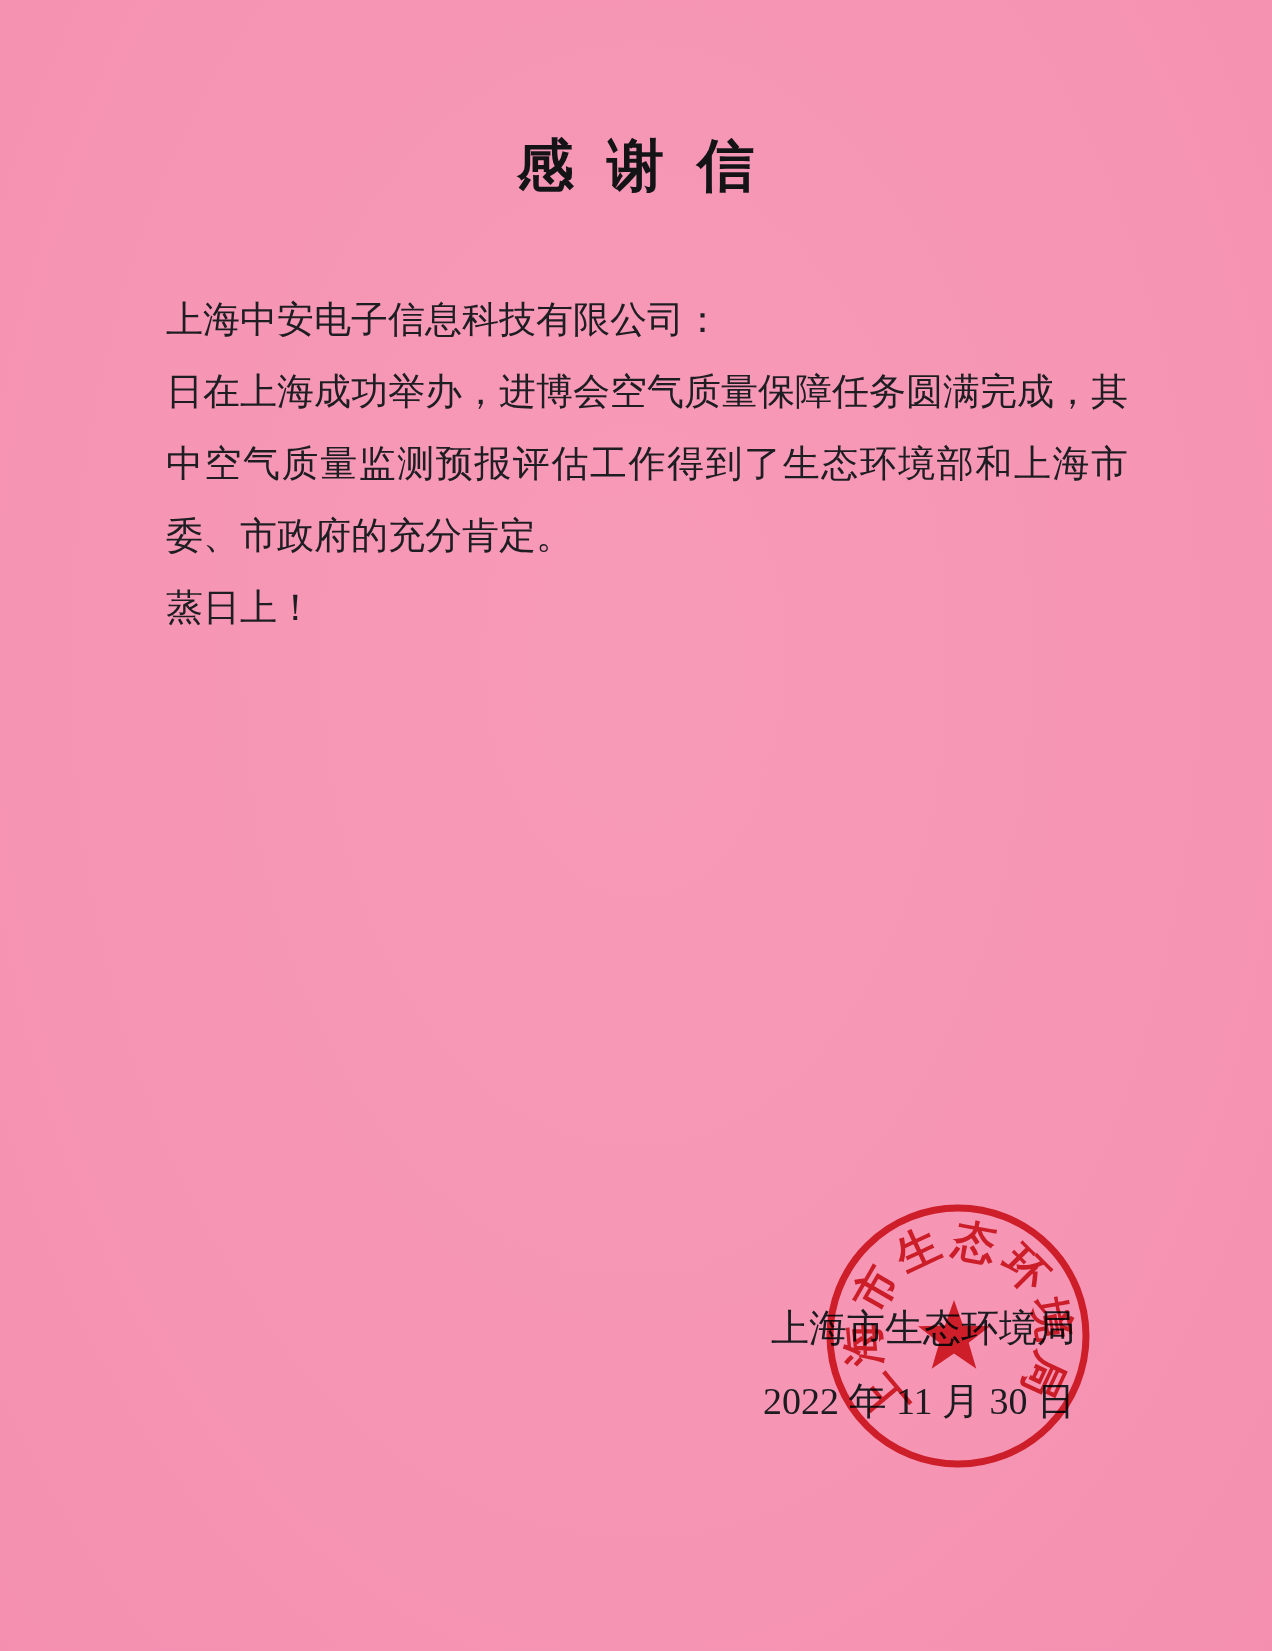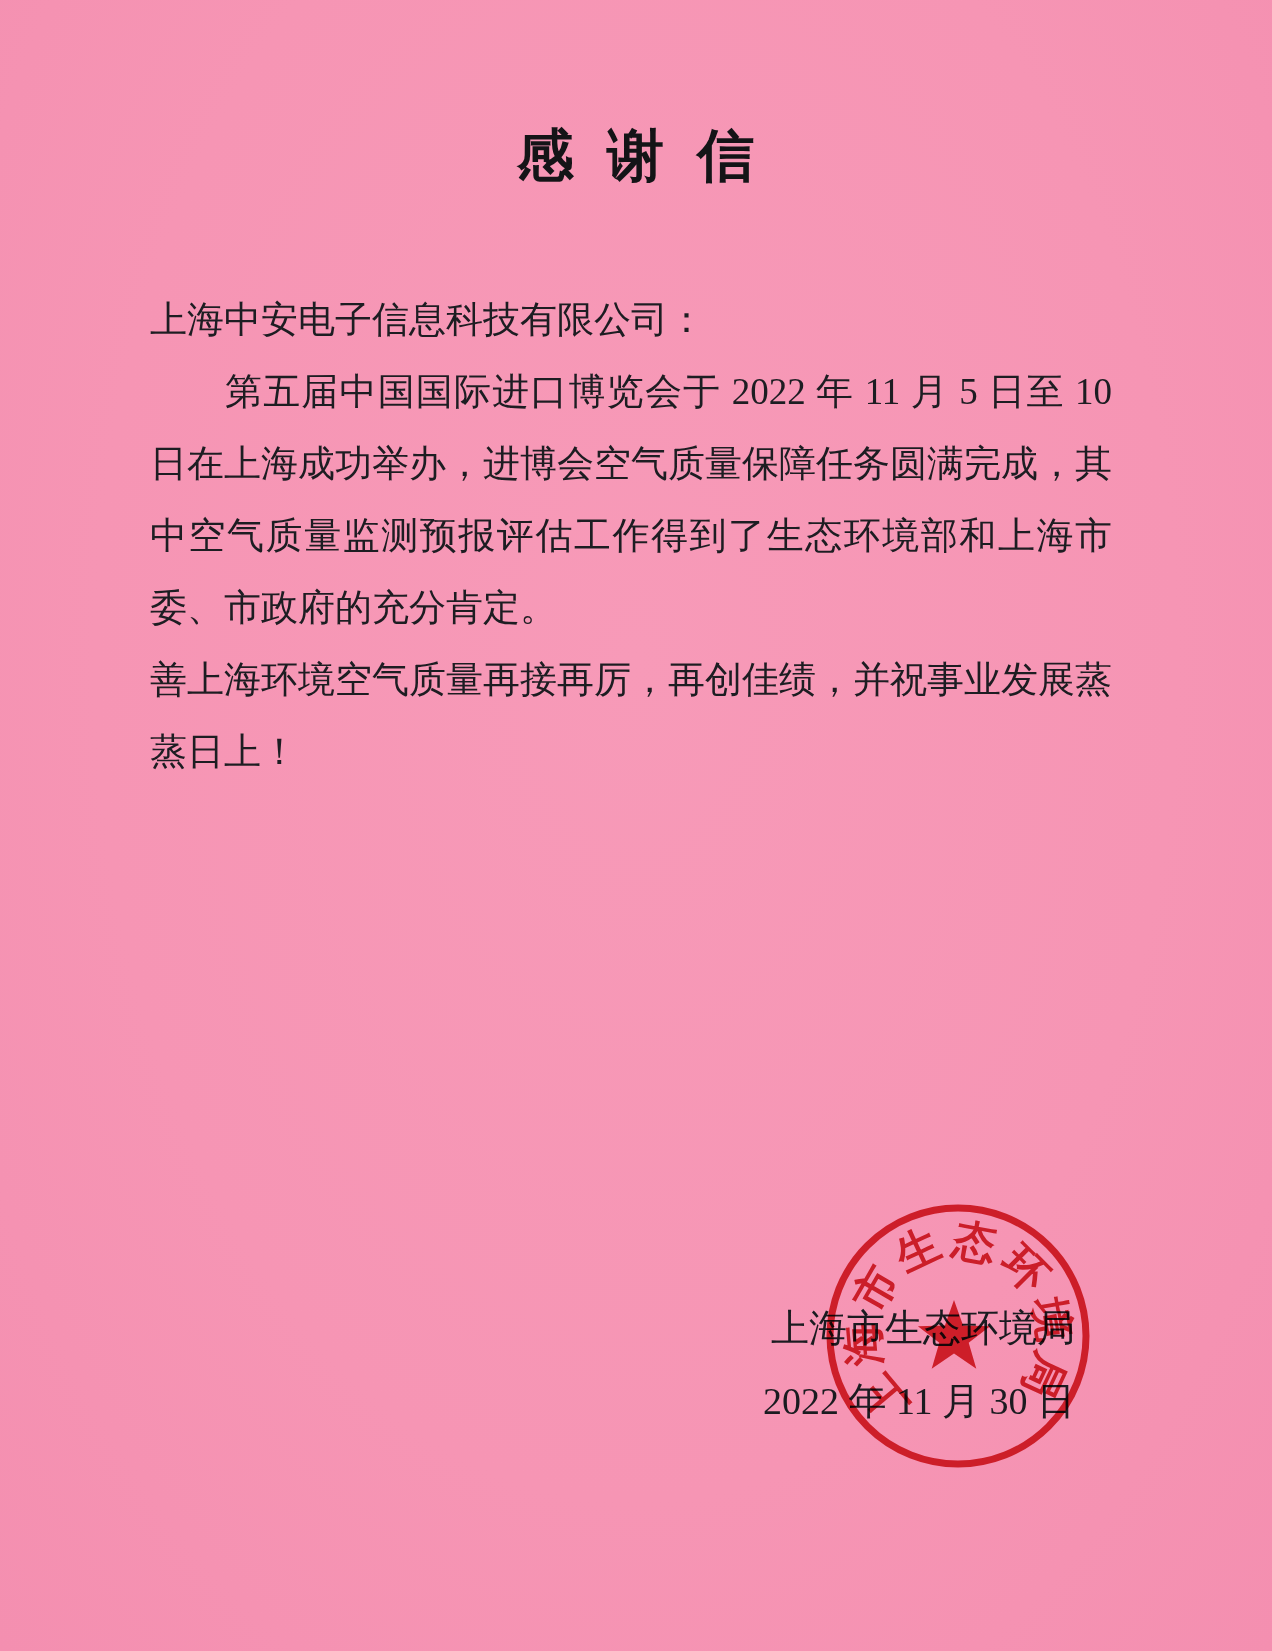--- a/index.html
+++ b/index.html
@@ -7,27 +7,27 @@
     position:relative;
     width:1272px;height:1651px;
     margin:0 auto;
     background:#f695b4;
     background-image:radial-gradient(ellipse at 50% 40%, #f79ab8 0%, #f695b4 60%, #f48fb0 100%);
     font-family:"Liberation Serif","DejaVu Serif",serif;
     color:#1d1d22;
     overflow:hidden;
   }
   .title{
-    position:absolute;top:120px;left:0;width:100%;
+    position:absolute;top:130px;left:0;width:100%;
     margin:0;text-align:center;
     font-size:57px;line-height:72px;font-weight:700;
     word-spacing:17px;letter-spacing:1px;color:#141417;
   }
   .body{
-    position:absolute;top:284px;left:150px;width:962px;
+    position:absolute;top:284px;left:166px;width:962px;
     font-size:37px;line-height:72px;
   }
   .ln{
     text-align:justify;
     text-align-last:justify;
     text-justify:inter-character;
   }
   .ln.end{text-align-last:left;}
   .ln.indent{text-indent:75px;}
   .sign{
@@ -52,26 +52,24 @@
 </head>
 <body>
 
 <div class="page">
 
   <h1 class="title">感 谢 信</h1>
 
   <div class="body">
     <div class="ln end">上海中安电子信息科技有限公司：</div>
 
-    <div class="ln indent">第五届中国国际进口博览会于 2022 年 11 月 5 日至 10</div>
     <div class="ln">日在上海成功举办，进博会空气质量保障任务圆满完成，其</div>
     <div class="ln">中空气质量监测预报评估工作得到了生态环境部和上海市</div>
     <div class="ln end">委、市政府的充分肯定。</div>
 
-    <div class="ln">善上海环境空气质量再接再厉，再创佳绩，并祝事业发展蒸</div>
     <div class="ln end">蒸日上！</div>
   </div>
 
   <div class="sign">
     <div>上海市生态环境局</div>
     <div>2022 年 11 月 30 日</div>
   </div>
 
   <svg class="stamp" viewBox="0 0 272 272" aria-hidden="true">
     <circle class="seal-ink" cx="136" cy="136" r="128"></circle>

